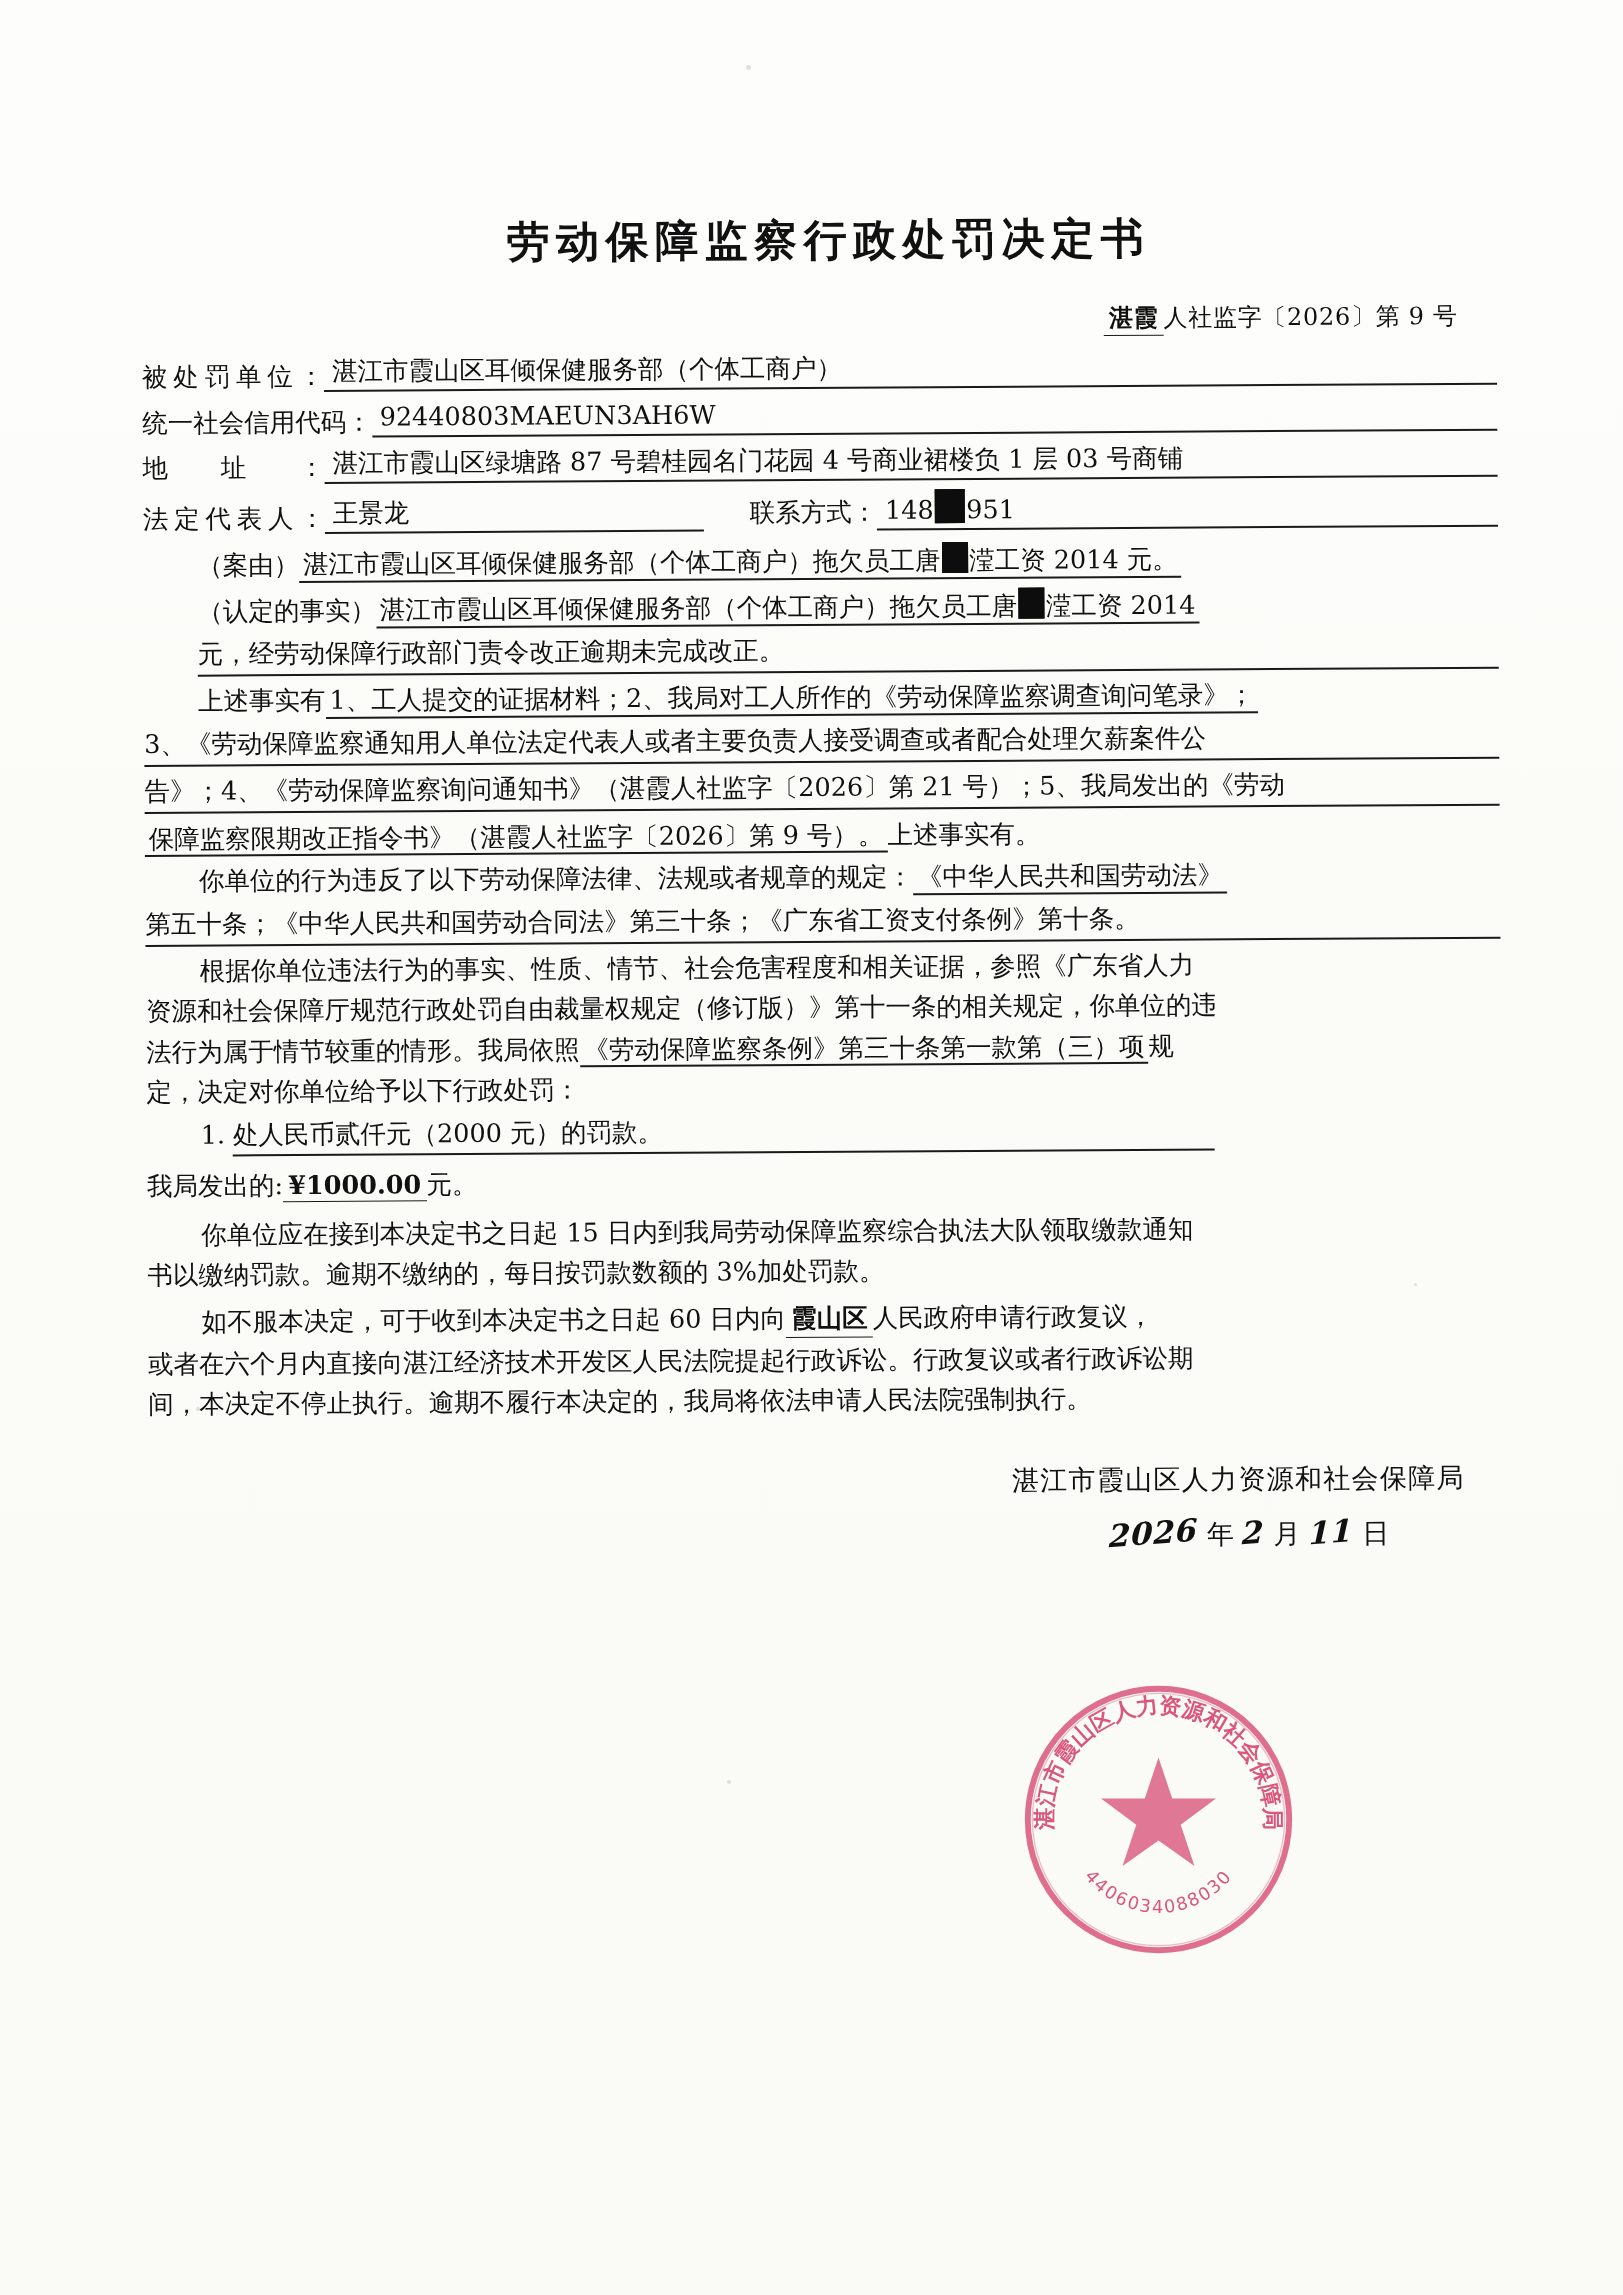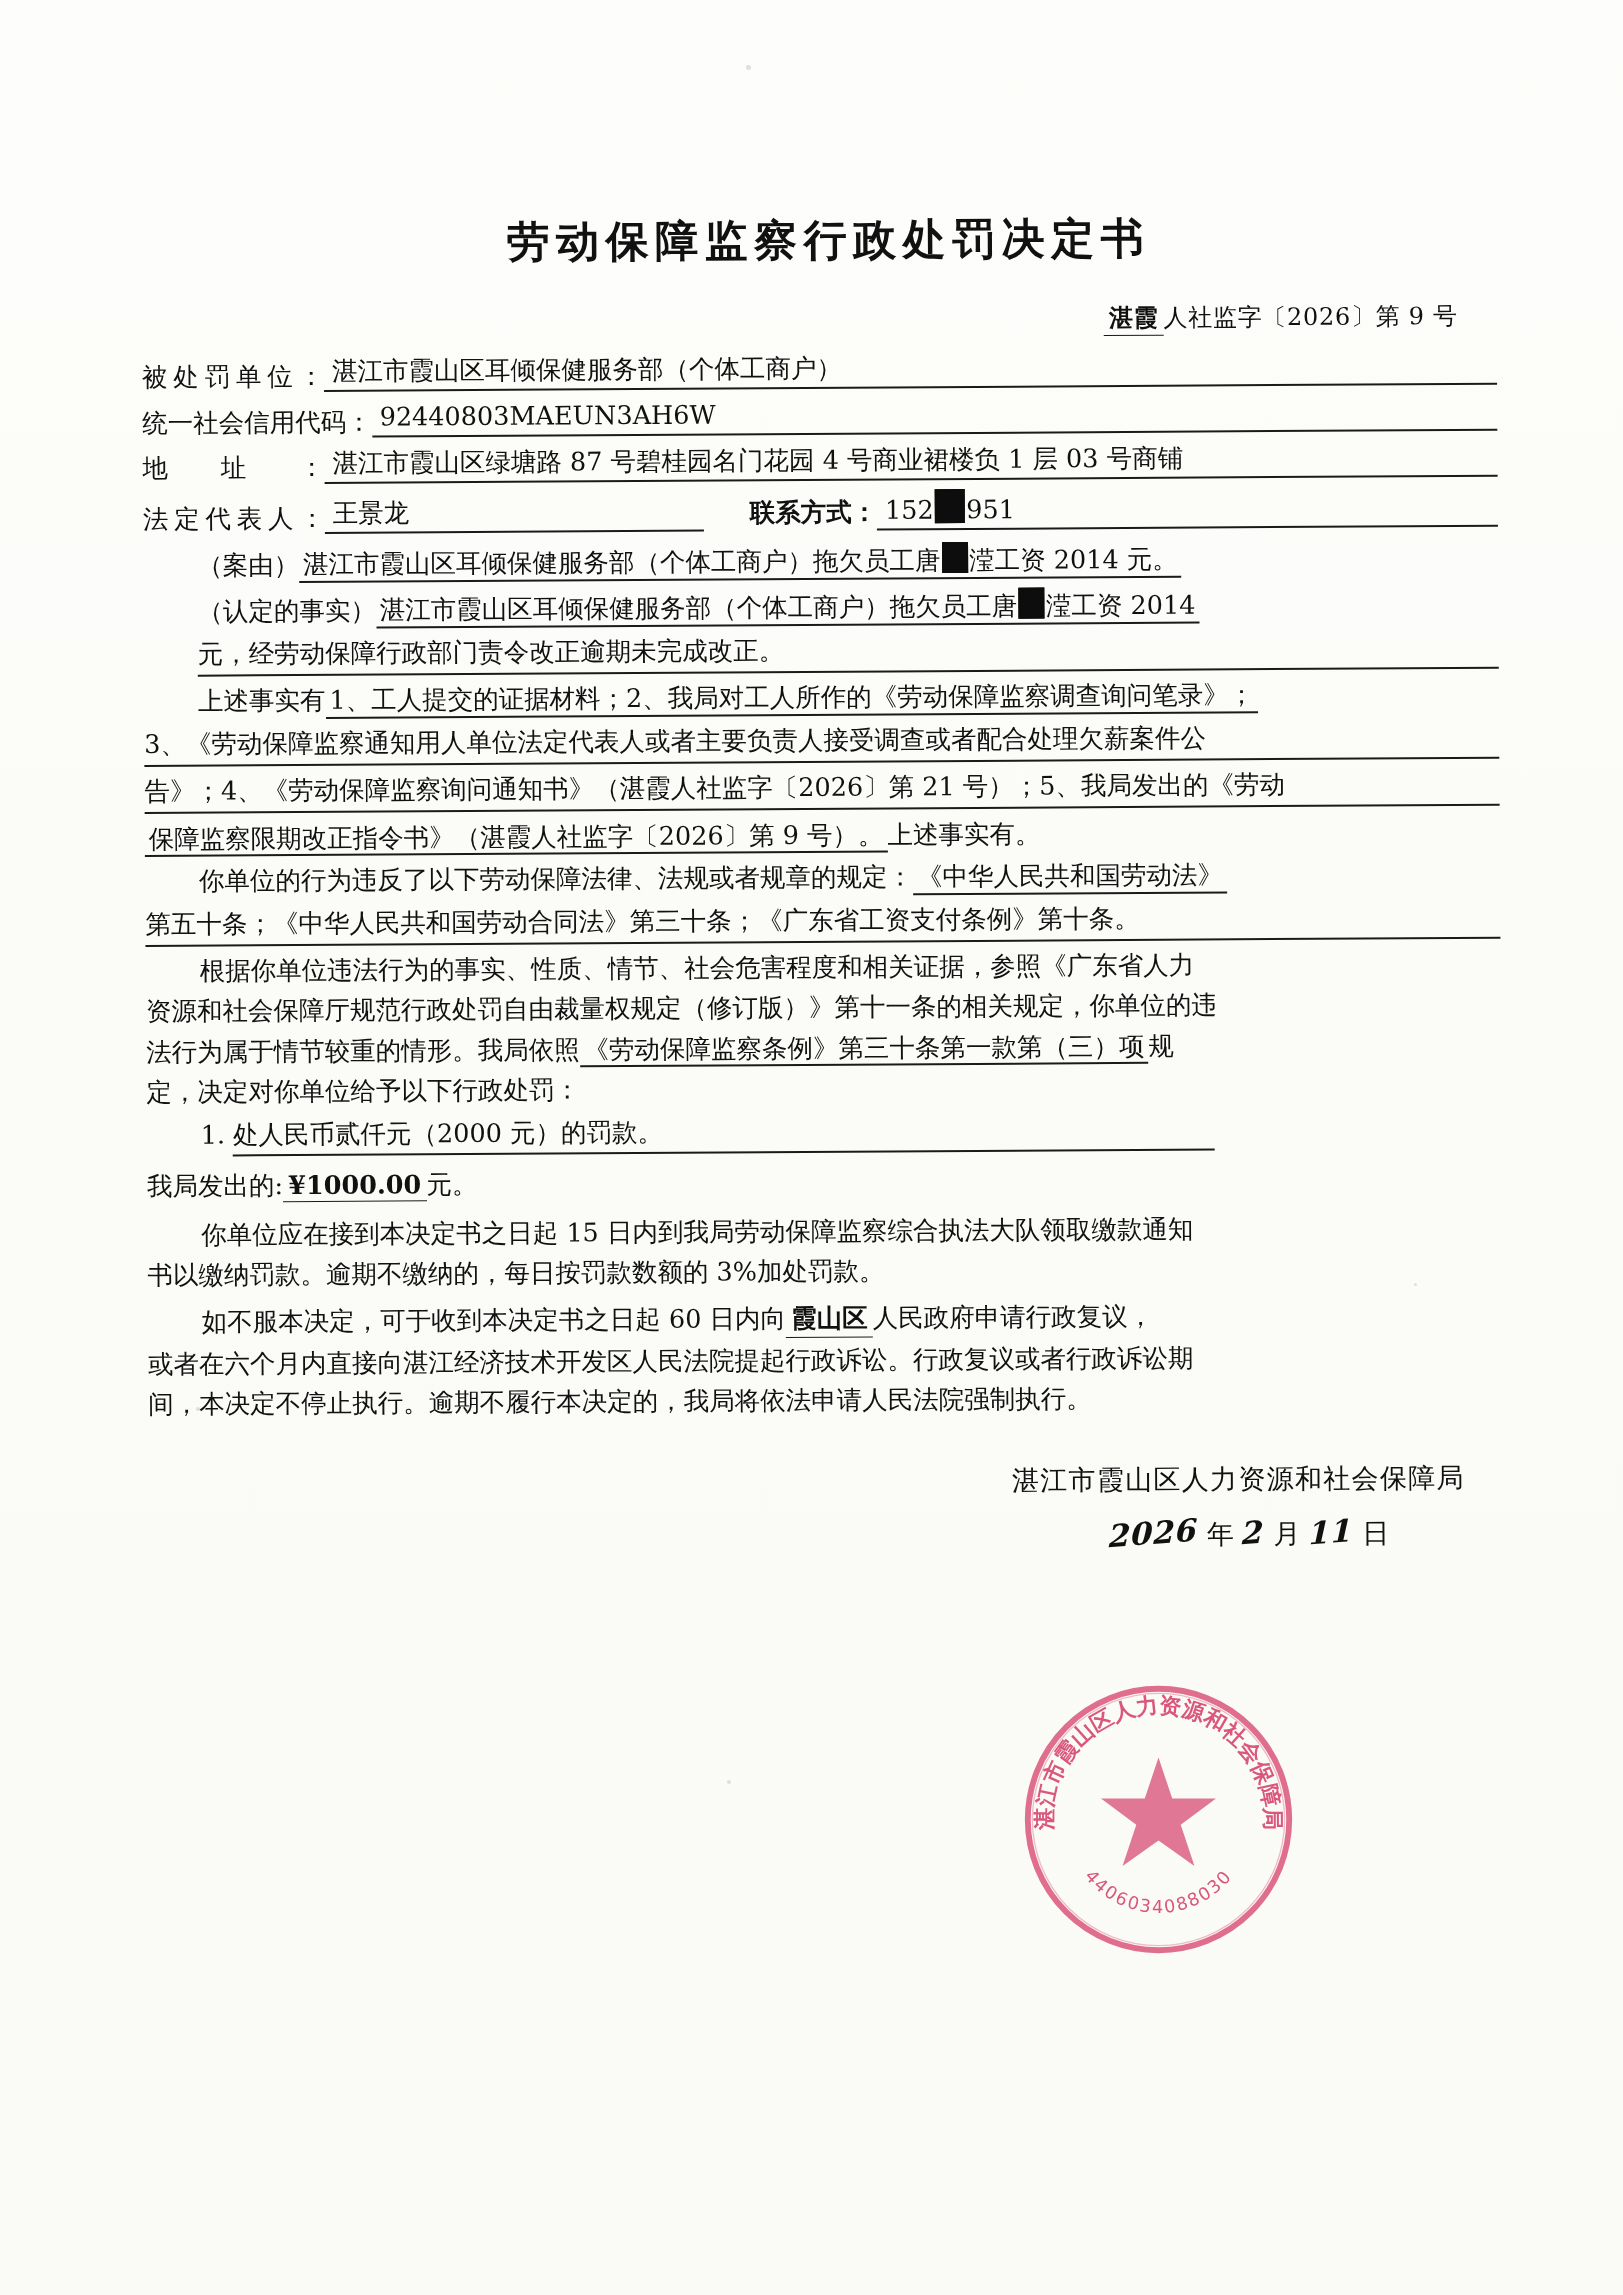--- a/index.html
+++ b/index.html
@@ -64,21 +64,21 @@
   }
   .fvalue{
     flex:1 1 auto;
     border-bottom:2px solid #1a1a1a;
     padding:0 3.9px 2.6px 7.9px;
     min-height:30px;
     white-space:nowrap;
     overflow:visible;
   }
   .fvalue.short{ flex:0 0 367px; }
-  .inline-lbl{ flex:0 0 auto; padding:0 0 2.6px 46px; white-space:nowrap;font-weight:bold;}
+  .inline-lbl{ flex:0 0 auto; padding:0 0 2.6px 46px; white-space:nowrap;}
   .redact{
     display:inline-block;
     width:26px; height:30px;
     background:#0d0d0d;
     vertical-align:-4.6px;
     margin:0 1.3px;
     border:2px solid #0d0d0d;
   }
   .redact.sm{ width:22px; height:27.5px; vertical-align:-3.9px;}
 
@@ -195,21 +195,21 @@
     <div class="field">
       <span class="flabel spread">地址：</span>
       <span class="fvalue">湛江市霞山区绿塘路 87 号碧桂园名门花园 4 号商业裙楼负 1 层 03 号商铺</span>
     </div>
 
     <div class="field">
       <span class="flabel spread">法定代表人：</span>
       <span class="fvalue short">王景龙</span>
       <span class="inline-lbl">联系方式：</span>
       <span class="fvalue">
-        <span>152</span><span class="redact"></span><span>951</span>
+        <span>148</span><span class="redact"></span><span>951</span>
       </span>
     </div>
 
     <p class="body ind" style="margin-top:11.8px;">
       <span>（案由）</span><span class="uline-seg"><span>湛江市霞山区耳倾保健服务部（个体工商户）拖欠员工唐</span><span class="redact sm"></span><span>滢工资 2014 元。</span></span>
     </p>
 
     <p class="body ind" style="margin-top:9.2px;">
       <span class="line-plain">
         <span>（认定的事实）</span><span class="uline-seg"><span>湛江市霞山区耳倾保健服务部（个体工商户）拖欠员工唐</span><span class="redact sm"></span><span>滢工资 2014</span></span>

